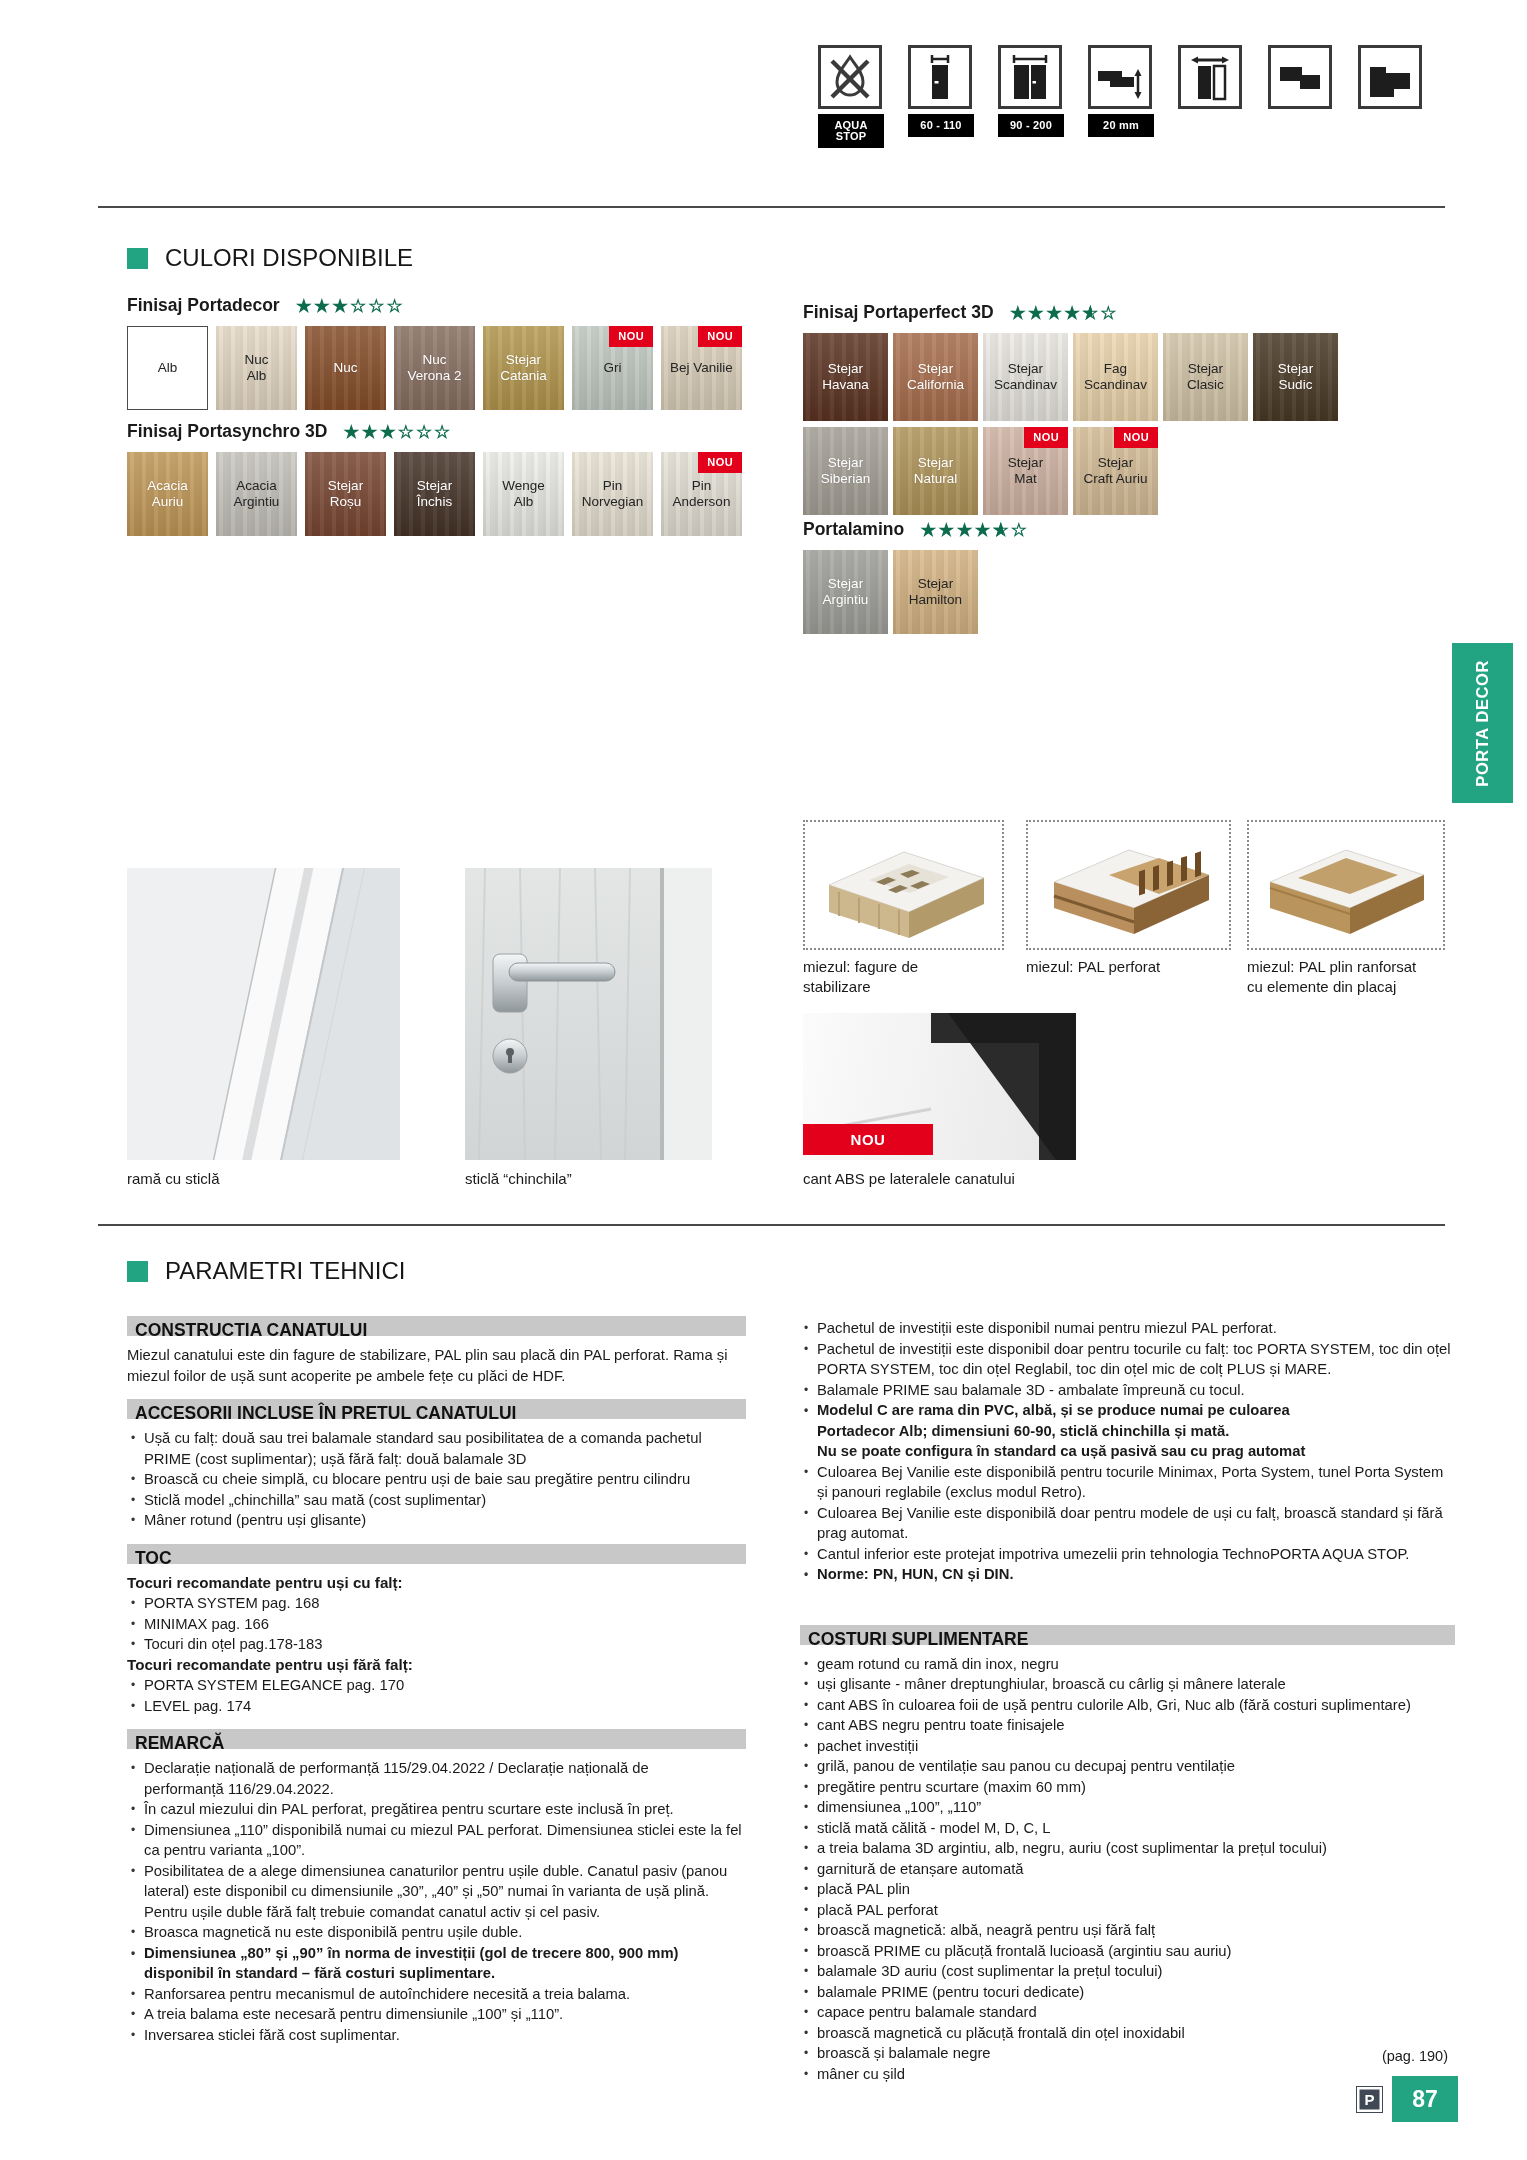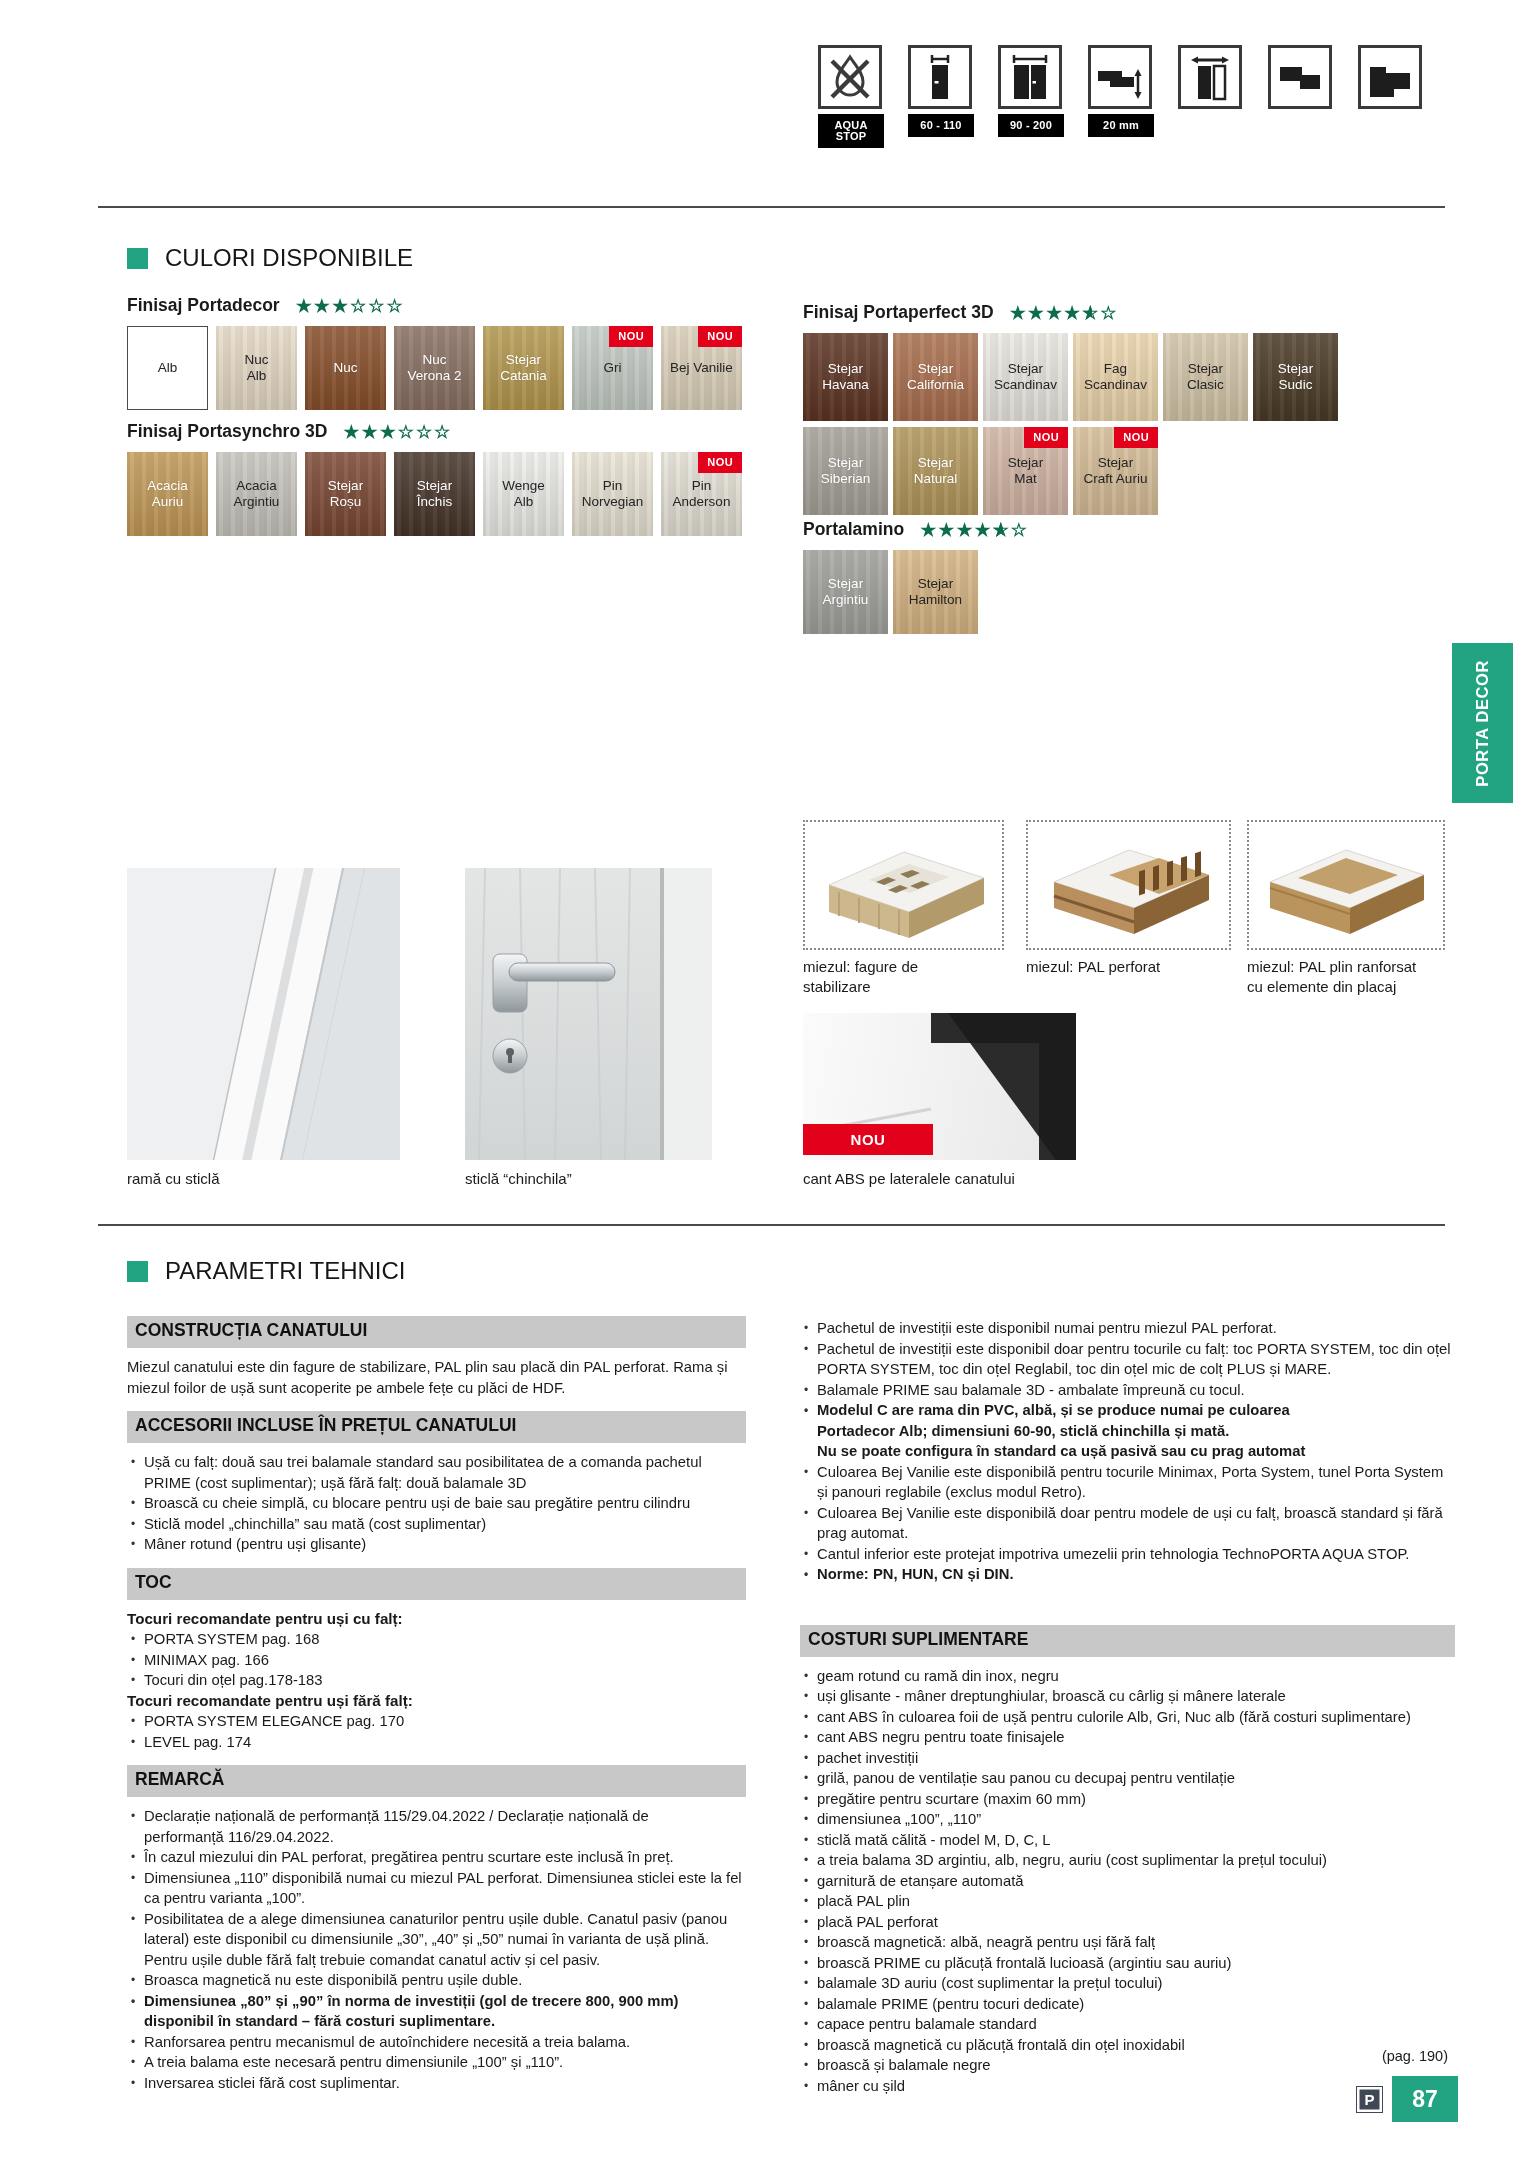--- a/index.html
+++ b/index.html
@@ -74,21 +74,21 @@
   
   #side-tab{position:absolute;left:1452px;top:643px;width:61px;height:160px;background:#22a381;
             display:flex;align-items:center;justify-content:center}
   #side-tab span{writing-mode:vertical-rl;transform:rotate(180deg);color:#fff;font-weight:bold;
                  font-size:16.5px;letter-spacing:.6px;white-space:nowrap}
 
   
   .pcol{position:absolute;font-size:14.8px;line-height:20.5px}
   #col-left{left:127px;top:1316px;width:619px}
   #col-right{left:800px;top:1318px;width:655px}
-  .secbar{background:#c8c8c8;font-weight:bold;font-size:17.5px;line-height:28px;height:32px;
+  .secbar{background:#c8c8c8;font-weight:bold;font-size:17.5px;line-height:28px;height:20px;
           padding-left:8px;margin:13px 0 9px;color:#111;white-space:nowrap;overflow:hidden}
   .pcol > :first-child{margin-top:0}
   #col-right .secbar{margin-top:40px}
   .para{margin:0}
   .subhead{font-weight:bold;font-size:15.2px}
   ul.blist{list-style:none;margin:0;padding:0}
   .blist li{position:relative;padding-left:17px;white-space:pre-line}
   .blist li::before{content:"\2022";position:absolute;left:4px;top:0;font-size:12px;color:#333}
   .blist li.bold{font-weight:bold}
 

